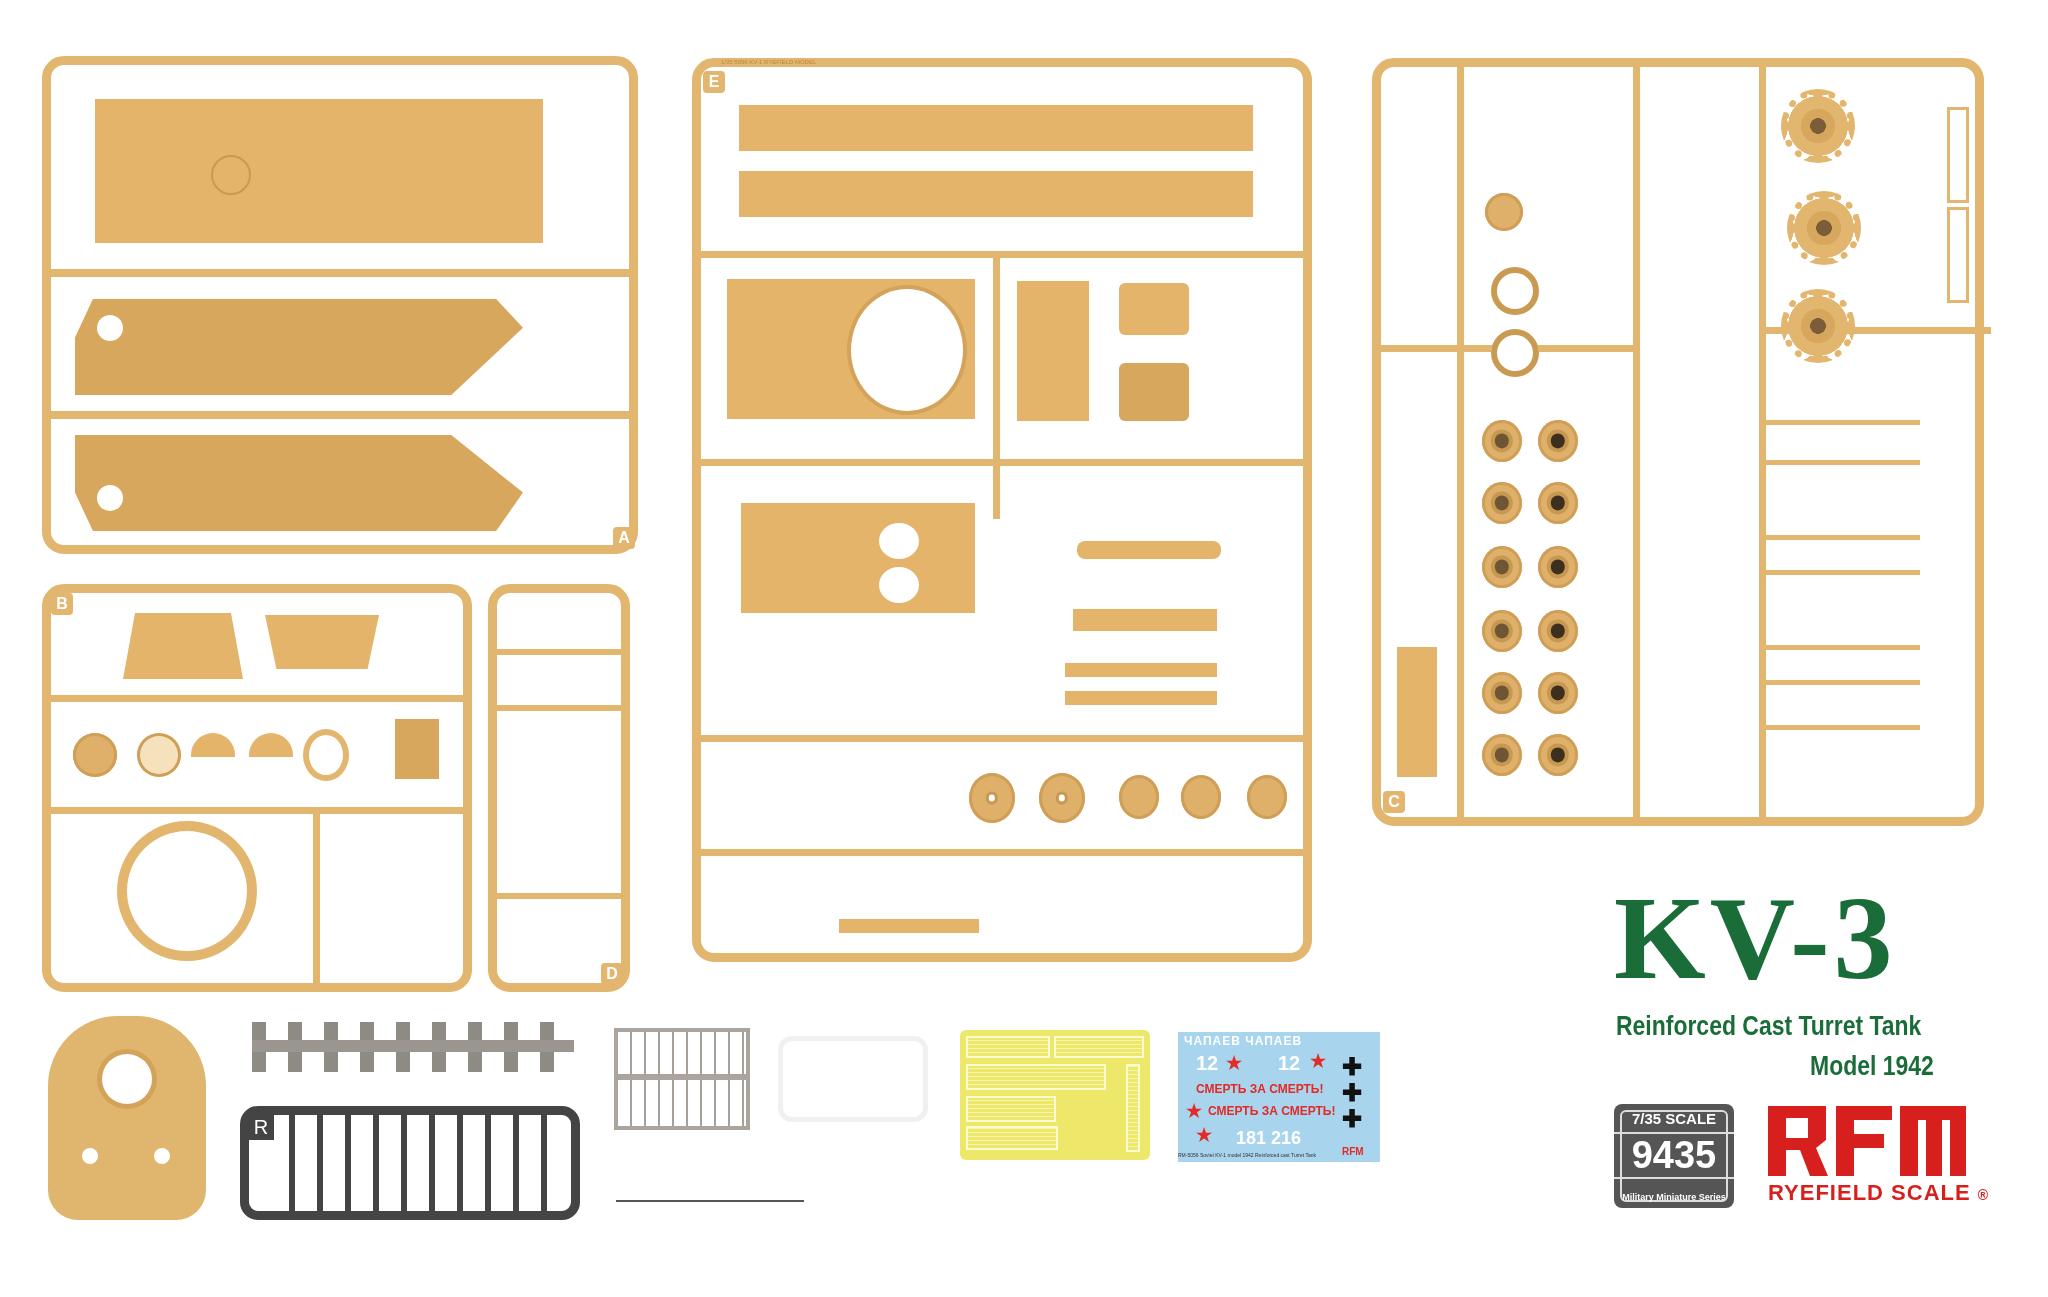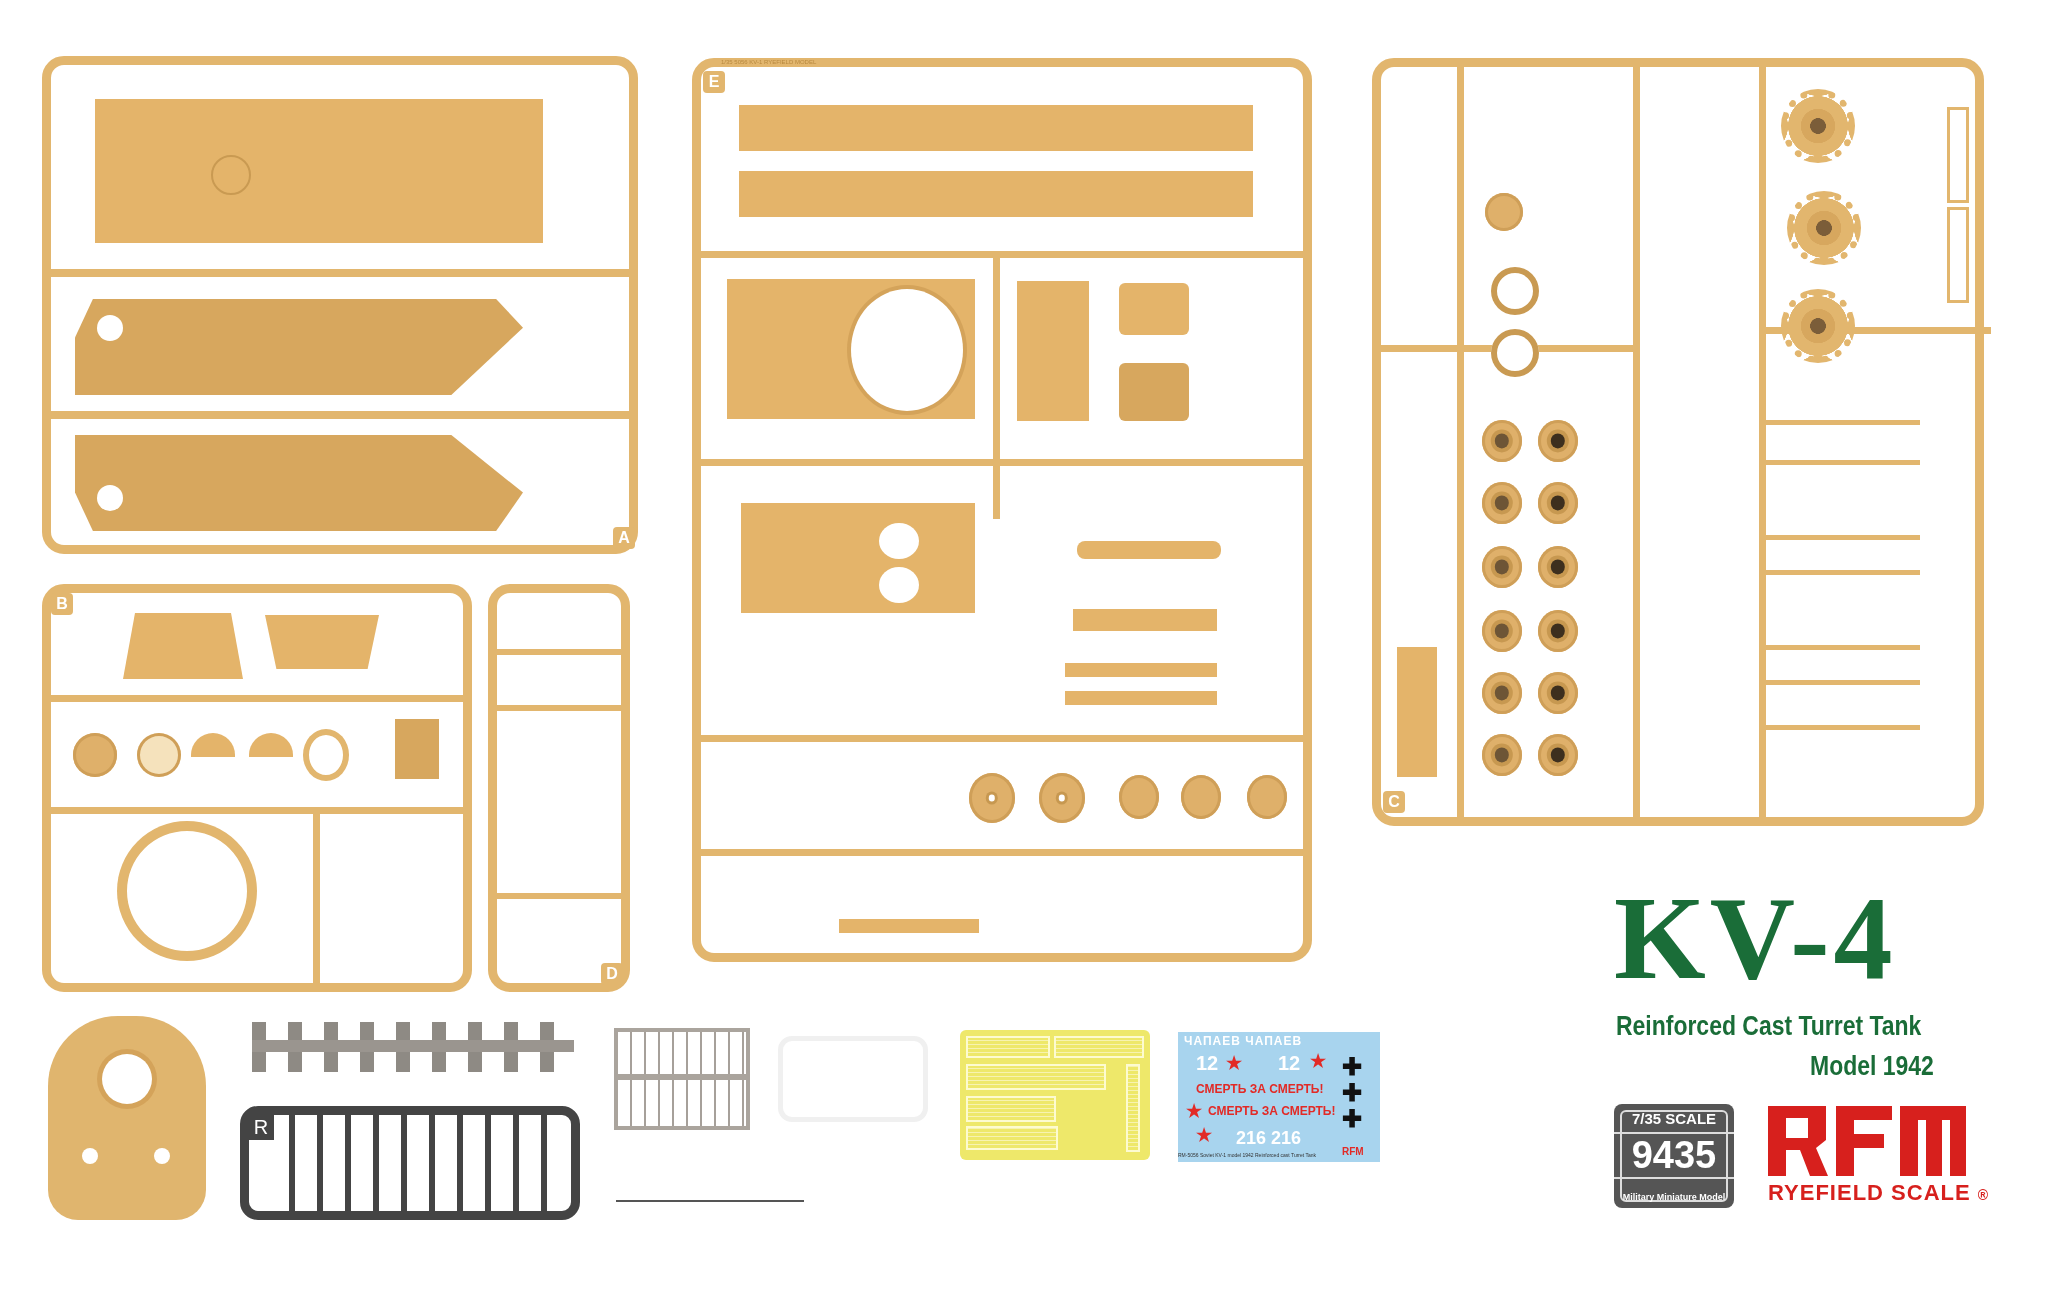--- a/index.html
+++ b/index.html
@@ -197,35 +197,35 @@
 <div class="decal">
   <div class="ln" style="left:6px;top:2px;font-size:12px;letter-spacing:1px;">ЧАПАЕВ ЧАПАЕВ</div>
   <div class="ln" style="left:18px;top:20px;font-size:20px;">12</div>
   <div class="ln red" style="left:48px;top:20px;font-size:18px;">★</div>
   <div class="ln" style="left:100px;top:20px;font-size:20px;">12</div>
   <div class="ln red" style="left:132px;top:18px;font-size:18px;">★</div>
   <div class="ln red" style="left:18px;top:50px;font-size:12px;">СМЕРТЬ ЗА СМЕРТЬ!</div>
   <div class="ln red" style="left:8px;top:68px;font-size:18px;">★</div>
   <div class="ln red" style="left:30px;top:72px;font-size:12px;">СМЕРТЬ ЗА СМЕРТЬ!</div>
   <div class="ln red" style="left:18px;top:92px;font-size:18px;">★</div>
-  <div class="ln" style="left:58px;top:96px;font-size:18px;">216 216</div>
+  <div class="ln" style="left:58px;top:96px;font-size:18px;">181 216</div>
   <div class="ln" style="left:164px;top:22px;font-size:24px;color:#111;line-height:26px;">✚<br>✚<br>✚</div>
   <div class="ln" style="left:0;top:120px;font-size:5px;color:#333;font-weight:normal;">RM-5056  Soviet KV-1 model 1942 Reinforced cast Turret Tank</div>
   <div class="ln red" style="left:164px;top:114px;font-size:10px;">RFM</div>
 </div>
 
-<div class="title-kv">KV-4</div>
+<div class="title-kv">KV-3</div>
 <div class="subtitle" style="left:1616px;top:1010px;">Reinforced Cast Turret Tank</div>
 <div class="subtitle" style="left:1810px;top:1050px;">Model 1942</div>
 
 <div class="scale-box">
   <div class="inner"></div>
   <div class="s1">7/35 SCALE</div>
   <div class="s2">9435</div>
-  <div class="s3">Military Miniature Model</div>
+  <div class="s3">Military Miniature Series</div>
 </div>
 
 <svg class="rfm-logo" viewBox="0 0 200 70">
   <g fill="#d7201d">
     <path d="M0 0h58v34l-10 8 12 28H42L32 44H18v26H0z M18 12v20h22V12z"></path>
     <path d="M68 0h56v14H86v14h30v14H86v28H68z"></path>
     <path d="M132 0h66v70h-16V14h-8v56h-16V14h-8v56h-18z"></path>
   </g>
 </svg>
 <div class="rfm-text"><span>RYEFIELD SCALE</span> <span style="font-size:14px;">®</span></div>

